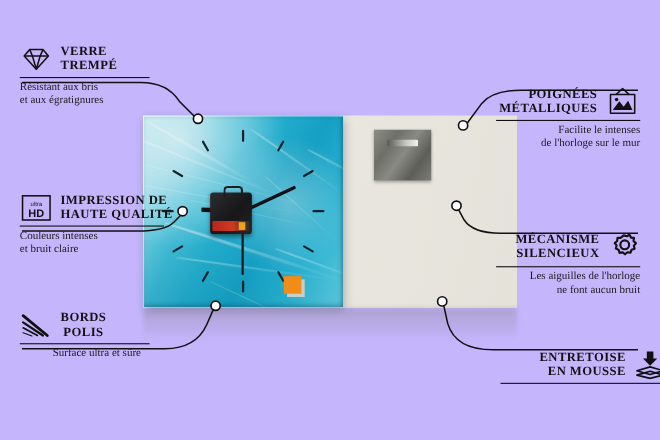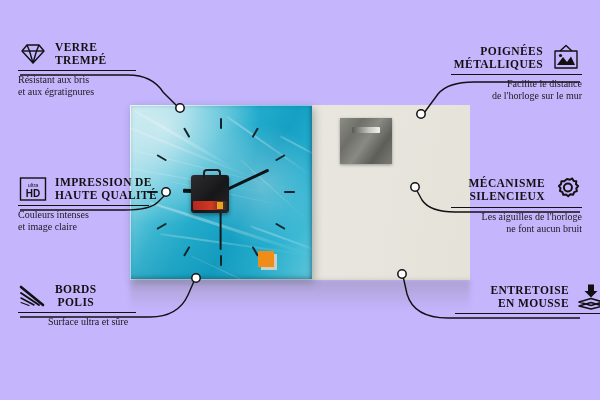--- a/index.html
+++ b/index.html
@@ -161,21 +161,21 @@
   }
 
   
   .callout { position: absolute; }
   .callout .head {
     display: flex;
     align-items: center;
     gap: 7px;
   }
   .callout.left .head { justify-content: flex-start; }
-  .callout.right .head { justify-content: flex-end; }
+  .callout.right .head { justify-content: flex-end; margin-top: 35px; }
   .callout .title {
     font-family: "Liberation Serif", serif;
     font-weight: bold;
     font-size: 11.5px;
     line-height: 13px;
     letter-spacing: 0.4px;
     color: #111111;
     text-transform: uppercase;
     white-space: pre-line;
   }
@@ -299,21 +299,21 @@
       <svg class="icon" width="30" height="26" viewBox="0 0 30 26">
         <rect x="2.5" y="2" width="25" height="22" fill="none" stroke="#111" stroke-width="1.4"></rect>
         <text x="15" y="11" text-anchor="middle" font-family="Liberation Sans, sans-serif" font-size="5.4" fill="#111">ultra</text>
         <text x="15" y="21" text-anchor="middle" font-family="Liberation Sans, sans-serif" font-size="10" font-weight="bold" fill="#111">HD</text>
       </svg>
       <div class="title">IMPRESSION DE
 HAUTE QUALITÉ</div>
     </div>
     <div class="rule" style="width:131px;"></div>
     <div class="desc">Couleurs intenses
-et image claire</div>
+et bruit claire</div>
   </div>
 
   <div class="callout left" style="left:18px; top:283px; width:140px;text-align:center;">
     <div class="head">
       <svg class="icon" width="30" height="24" viewBox="0 0 30 24">
         <g stroke="#111" stroke-linecap="round" fill="none">
           <path d="M3,3 L25,21" stroke-width="2.6"></path>
           <path d="M3,9 L21,21" stroke-width="2.0"></path>
           <path d="M3,14 L16,21" stroke-width="1.5"></path>
           <path d="M3,18.5 L11,21.5" stroke-width="1.1"></path>
@@ -333,21 +333,21 @@
       <svg class="icon" width="32" height="27" viewBox="0 0 32 27">
         <g fill="none" stroke="#111" stroke-width="1.4" stroke-linejoin="round">
           <path d="M10,7 L16,1.5 L22,7"></path>
           <rect x="5" y="7" width="22" height="17"></rect>
           <path d="M7,21 L13,13 L17,18 L21,12.5 L25,21 Z" fill="#111" stroke="none"></path>
           <circle cx="10.5" cy="11.5" r="1.6" fill="#111" stroke="none"></circle>
         </g>
       </svg>
     </div>
     <div class="rule" style="width:131px; margin-left:19px;"></div>
-    <div class="desc">Facilite le distance
+    <div class="desc">Facilite le intenses
 de l'horloge sur le mur</div>
   </div>
 
   <div class="callout right" style="left:432px; top:176px; width:150px;">
     <div class="head">
       <div class="title">MÉCANISME
 SILENCIEUX</div>
       <svg class="icon" width="30" height="28" viewBox="0 0 30 30">
         <g fill="none" stroke="#111" stroke-width="2.1" stroke-linecap="round" stroke-linejoin="round">
           <path d="M15,3.2

